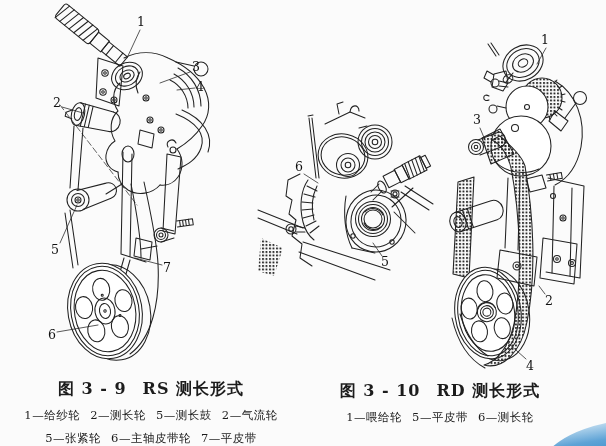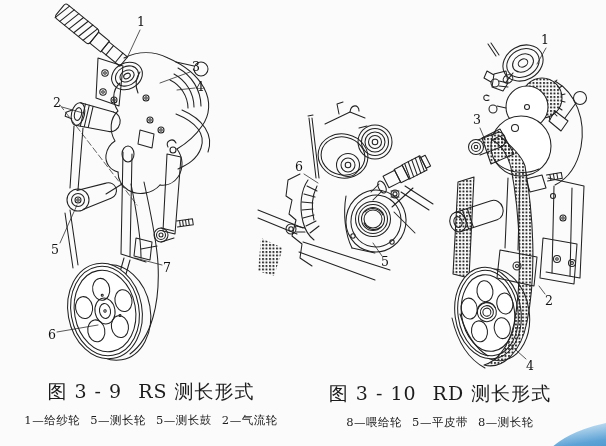--- a/index.html
+++ b/index.html
@@ -17,21 +17,21 @@
   svg .fillw{fill:#fff;}
   svg .stip{fill:url(#stip); stroke:#222;}
   svg .stipn{fill:url(#stip); stroke:none;}
   svg .leader{stroke-width:0.75;}
   svg .dash{stroke-width:0.7; stroke-dasharray:6 3;}
   svg text.callout{
     font-family:"DejaVu Serif","Liberation Serif",serif;
     font-size:12.5px; fill:#111; stroke:none; text-anchor:middle;
   }
   .caption{position:absolute; text-align:center;}
-  .cap-title{font-weight:normal; font-size:19px; letter-spacing:1px;}
+  .cap-title{font-weight:bold; font-size:16px; letter-spacing:1px;}
   .cap-title .gap{display:inline-block; width:16px;}
   .cap-line{font-size:11.5px; margin-top:8px; letter-spacing:0.5px;}
   .cap-line span{margin:0 5px; white-space:nowrap;}
   .swoosh{
     position:absolute; left:540px; top:421px; width:160px; height:74px;
     border-radius:50%;
     background:linear-gradient(to bottom,#b9d8ee 0%,#5ea3d6 22%,#2e84c4 55%,#1f6aa3 100%);
     transform:rotate(-9deg);
   }
 </style>
@@ -407,27 +407,30 @@
       <path class="leader" d="M130,333 L112,317"></path>
       <text class="callout" x="134" y="344">4</text>
     </g>
   </svg>
 
   <div class="caption" style="left:0px; top:379px; width:302px;">
     <div class="cap-title">
       <span>图 3 - 9</span><span class="gap"></span><span>RS 测长形式</span>
     </div>
     <div class="cap-line">
-      <span>1—给纱轮</span><span>5—测长轮</span><span>5—测长鼓</span><span>2—气流轮</span>
+      <span>1—给纱轮</span><span>2—测长轮</span><span>5—测长鼓</span><span>2—气流轮</span>
+    </div>
+    <div class="cap-line">
+      <span>5—张紧轮</span><span>6—主轴皮带轮</span><span>7—平皮带</span>
     </div>
   </div>
 
   <div class="caption" style="left:298px; top:381px; width:284px;">
     <div class="cap-title">
       <span>图 3 - 10</span><span class="gap"></span><span>RD 测长形式</span>
     </div>
     <div class="cap-line">
-      <span>8—喂给轮</span><span>5—平皮带</span><span>8—测长轮</span>
+      <span>1—喂给轮</span><span>5—平皮带</span><span>6—测长轮</span>
     </div>
   </div>
 
   <div class="swoosh"></div>
 </div>
 
 </body></html>

